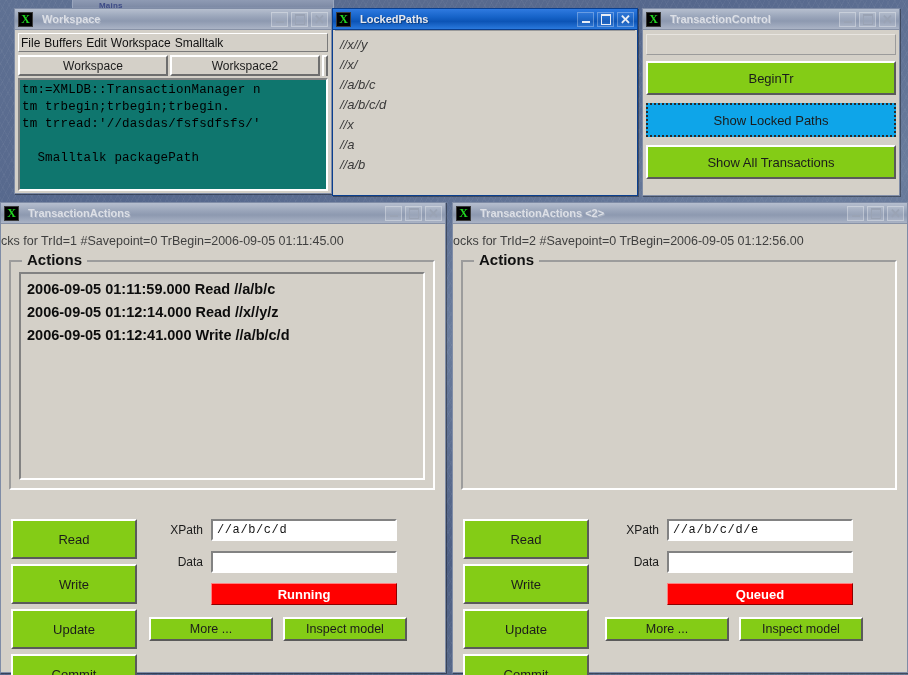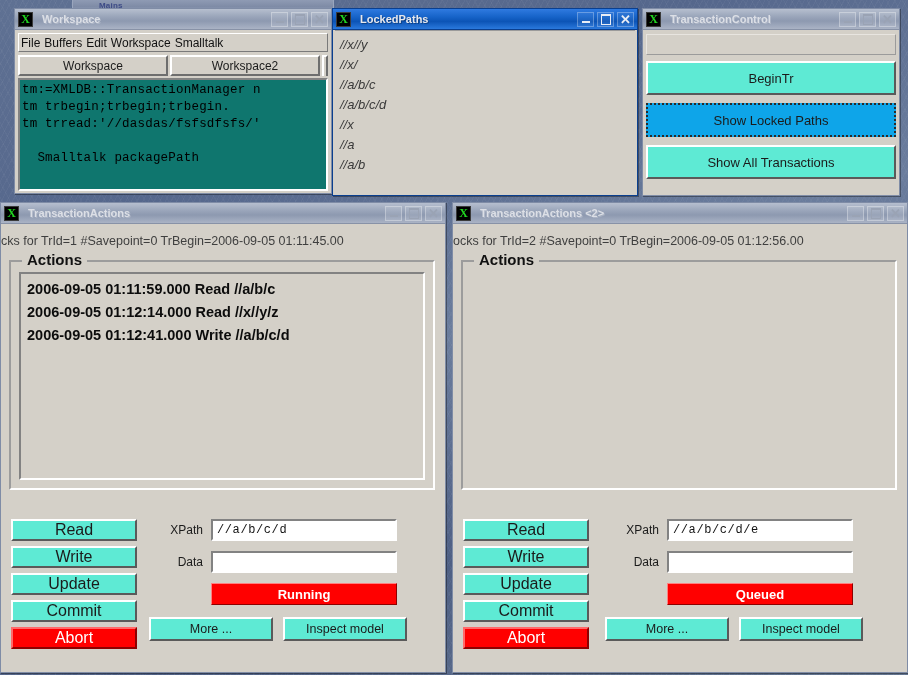--- a/index.html
+++ b/index.html
@@ -75,21 +75,21 @@
   }
   .win:not(.active) .tb-btn { color: #9aa3b4; border-color: rgba(255,255,255,.3); background: rgba(255,255,255,.10); }
   .tb-btn.min::after { content:""; display:block; width:8px; height:2px; background: currentColor; margin-top:5px;}
   .tb-btn.max::after { content:""; display:block; width:8px; height:8px; border:1px solid currentColor; border-top-width:2px;}
   .tb-btn.close { font-size: 13px; font-weight: bold; font-family:"Liberation Sans",sans-serif;}
 
   .winbody { position: relative; }
 
   
   .mbtn {
-    background: #5eead4;
+    background: #84cc16;
     border-top: 2px solid #ffffff;
     border-left: 2px solid #ffffff;
     border-right: 2px solid #5a5a5a;
     border-bottom: 2px solid #5a5a5a;
     font-size: 12px; color: #1b1b1b;
     display: flex; align-items: center; justify-content: center;
     font-family: "Liberation Sans", sans-serif;
     white-space: nowrap;
   }
   .mbtn.focus { border: 2px dotted #2a2a2a; background:#0ea5e9; }
@@ -207,21 +207,21 @@
     border-top: 2px solid #828282; border-left: 2px solid #828282;
     border-right: 2px solid #ffffff; border-bottom: 2px solid #ffffff;
     overflow: hidden; padding: 4px 0 0 6px;
   }
   .ta .action-row {
     font-size: 14.5px; font-weight: bold; color: #0c0c0c;
     line-height: 23px; white-space: nowrap;
   }
   .ta .controls { position: absolute; left: 0; right: 0; top: 300px; bottom: 0; }
   .ta .btncol { position: absolute; left: 10px; top: 16px; width: 126px; }
-  .ta .btncol .mbtn { height: 22px; margin-bottom: 5px; font-size: 16px; }
+  .ta .btncol .mbtn { height: 40px; margin-bottom: 5px; font-size: 13px; }
   .ta .rightcol { position: absolute; top: 16px; }
   .ta .rowline { display: flex; align-items: center; margin-bottom: 10px; }
   .ta .rowline .lbl { width: 54px; text-align: right; margin-right: 8px; font-size: 12px; }
   .ta .rowline .field { width: 186px; height: 22px; }
   .ta .badgerow { margin-left: 62px; width: 186px; height: 22px; margin-bottom: 12px; }
   .ta .bottomrow { display: flex; gap: 10px; margin-left: 0px; }
   .ta .bottomrow .mbtn { height: 24px; font-size: 12.5px; }
 </style>
 </head>
 <body>

